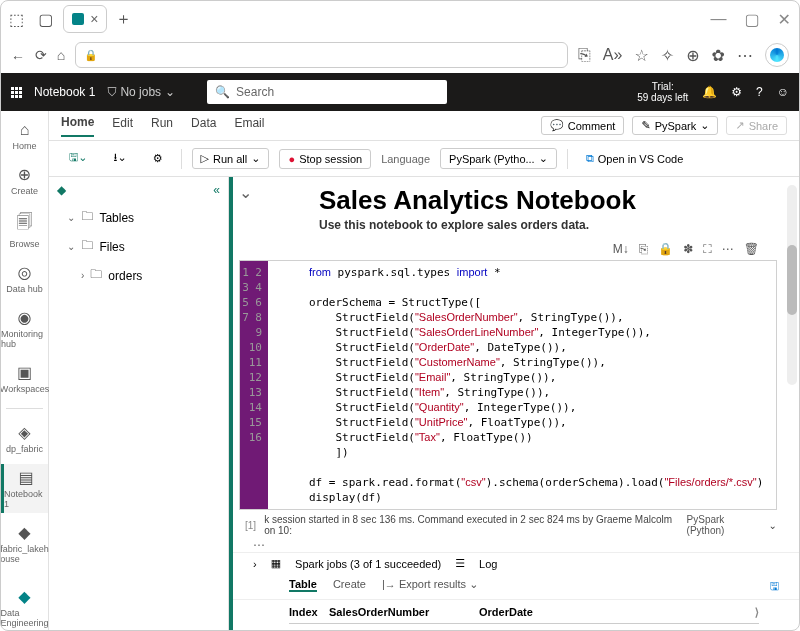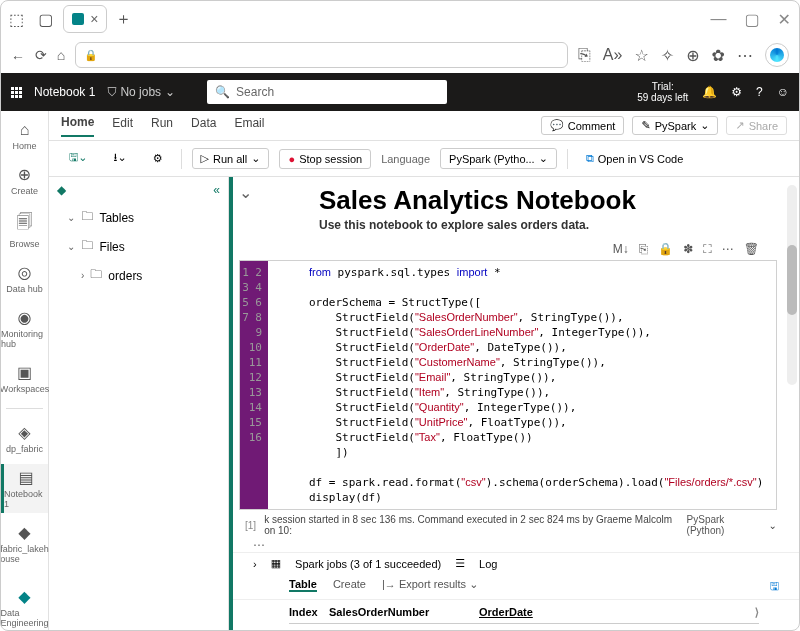--- a/index.html
+++ b/index.html
@@ -72,21 +72,21 @@
 .idx-lbl { color: #888; }
 .lang-badge { margin-left: auto; font-size: 10px; color: #555; }
 .dots { color: #666; padding-left: 20px; font-size: 12px; }
 .jobs-row { display: flex; align-items: center; gap: 14px; font-size: 11px; padding: 4px 20px; border-top: 1px solid #eee; }
 .result-tabs { display: flex; gap: 16px; font-size: 11px; padding: 4px 20px 2px 56px; border-bottom: 1px solid #eee; align-items: flex-start; }
 .result-tabs .rt { cursor: pointer; color: #555; }
 .result-tabs .rt.active { color: #000; border-bottom: 2px solid #117865; font-weight: 600; }
 .tbl { font-size: 11px; padding: 2px 40px 0 56px; }
 .tbl-head { display: flex; font-weight: 600; border-bottom: 1px solid #ccc; padding: 4px 0; }
 .tbl-row { display: flex; padding: 4px 0; border-bottom: 1px solid #eee; }
-.c0 { width: 40px; } .c1 { width: 150px; } .c2 { width: 160px; } .c3 { width: 90px; text-decoration: underline; }
+.c0 { width: 40px; } .c1 { width: 150px; } .c2 { width: 160px; } .c3 { width: 90px; }
 </style>
 </head>
 <body>
 
 <div class="title-bar">
   <div class="title-icons">
     <span>⬚</span>
     <span>▢</span>
   </div>
   <div class="tab">

